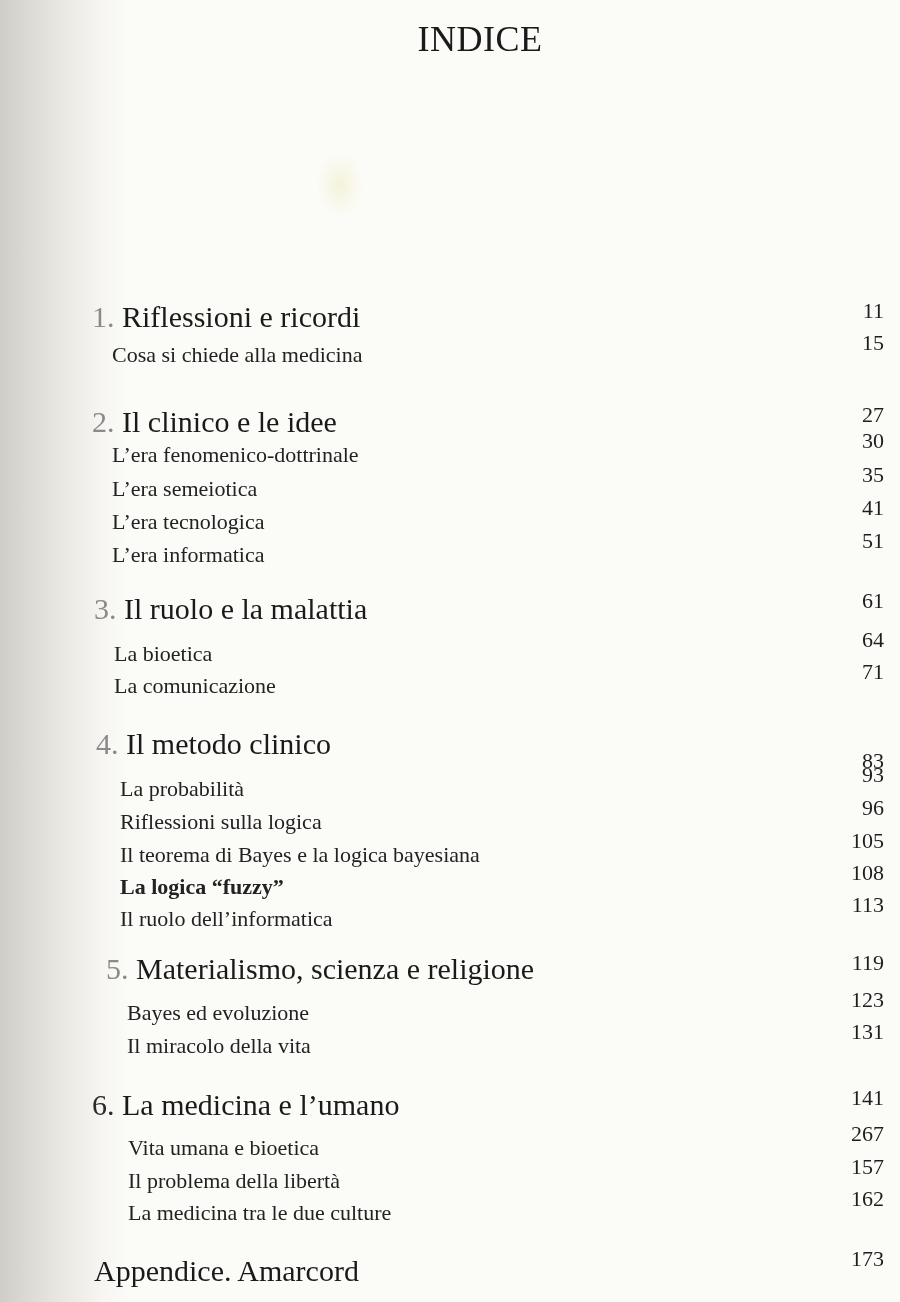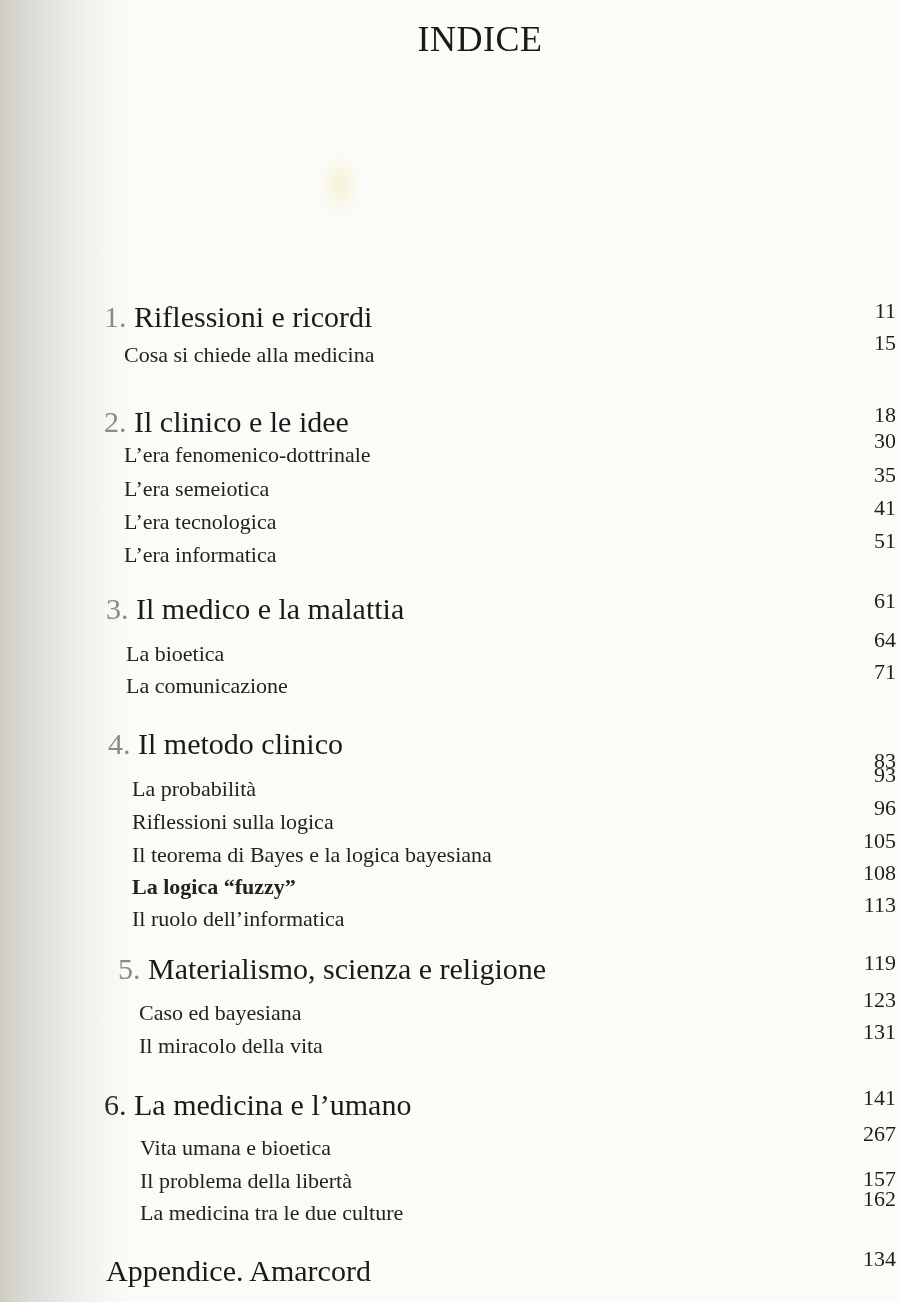--- a/index.html
+++ b/index.html
@@ -34,21 +34,21 @@
       left: 0;
       width: 960px;
       text-align: center;
       font-family: "Liberation Serif", "DejaVu Serif", serif;
       font-size: 36px;
       letter-spacing: 0.5px;
       color: #1a1a1a;
     }
     .toc {
       position: absolute;
-      left: 12px; top: 0;
+      left: 0; top: 0;
       width: 716px;
       height: 1302px;
     }
     .row {
       position: absolute;
       left: 0;
       width: 900px;
       font-family: "Liberation Serif", "DejaVu Serif", serif;
       white-space: nowrap;
     }
@@ -93,41 +93,41 @@
     <span class="label" style="left:92px;"><span class="num">1.</span> <span>Riflessioni e ricordi</span></span>
     <span class="page" style="top:-2px;">11</span>
   </div>
   <div class="row section" style="top:342px;">
     <span class="label" style="left:112px;">Cosa si chiede alla medicina</span>
     <span class="page" style="top:-12px;">15</span>
   </div>
 
   <div class="row chapter faded" style="top:405px;">
     <span class="label" style="left:92px;"><span class="num">2.</span> <span>Il clinico e le idee</span></span>
-    <span class="page" style="top:-3px;">18</span>
+    <span class="page" style="top:-3px;">27</span>
   </div>
   <div class="row section" style="top:442px;">
     <span class="label" style="left:112px;">L’era fenomenico-dottrinale</span>
     <span class="page" style="top:-14px;">30</span>
   </div>
   <div class="row section" style="top:476px;">
     <span class="label" style="left:112px;">L’era semeiotica</span>
     <span class="page" style="top:-14px;">35</span>
   </div>
   <div class="row section" style="top:509px;">
     <span class="label" style="left:112px;">L’era tecnologica</span>
     <span class="page" style="top:-14px;margin-left:32px;">41</span>
   </div>
   <div class="row section" style="top:542px;">
     <span class="label" style="left:112px;">L’era informatica</span>
     <span class="page" style="top:-14px;">51</span>
   </div>
 
   <div class="row chapter faded" style="top:592px;">
-    <span class="label" style="left:94px;"><span class="num">3.</span> <span>Il medico e la malattia</span></span>
+    <span class="label" style="left:94px;"><span class="num">3.</span> <span>Il ruolo e la malattia</span></span>
     <span class="page" style="top:-4px;">61</span>
   </div>
   <div class="row section" style="top:641px;">
     <span class="label" style="left:114px;">La bioetica</span>
     <span class="page" style="top:-14px;margin-left:37px;">64</span>
   </div>
   <div class="row section" style="top:673px;">
     <span class="label" style="left:114px;">La comunicazione</span>
     <span class="page" style="top:-14px;">71</span>
   </div>
@@ -155,43 +155,43 @@
   <div class="row section" style="top:906px;">
     <span class="label" style="left:120px;">Il ruolo dell’informatica</span>
     <span class="page" style="top:-14px;">113</span>
   </div>
 
   <div class="row chapter faded" style="top:952px;">
     <span class="label" style="left:106px;"><span class="num">5.</span> <span>Materialismo, scienza e religione</span></span>
     <span class="page" style="top:-2px;">119</span>
   </div>
   <div class="row section" style="top:1000px;">
-    <span class="label" style="left:127px;">Caso ed bayesiana</span>
+    <span class="label" style="left:127px;">Bayes ed evoluzione</span>
     <span class="page" style="top:-13px;">123</span>
   </div>
   <div class="row section" style="top:1033px;">
     <span class="label" style="left:127px;">Il miracolo della vita</span>
     <span class="page" style="top:-14px;">131</span>
   </div>
 
   <div class="row chapter" style="top:1088px;">
     <span class="label" style="left:92px;"><span class="num">6.</span> <span>La medicina e l’umano</span></span>
     <span class="page" style="top:-3px;">141</span>
   </div>
   <div class="row section" style="top:1135px;">
     <span class="label" style="left:128px;">Vita umana e bioetica</span>
     <span class="page" style="top:-14px;">267</span>
   </div>
   <div class="row section" style="top:1168px;">
     <span class="label" style="left:128px;">Il problema della libertà</span>
-    <span class="page" style="top:-14px;margin-top:12px;">157</span>
+    <span class="page" style="top:-14px;">157</span>
   </div>
   <div class="row section" style="top:1200px;">
     <span class="label" style="left:128px;">La medicina tra le due culture</span>
     <span class="page" style="top:-14px;">162</span>
   </div>
 
   <div class="row chapter" style="top:1254px;">
     <span class="label" style="left:94px;">Appendice. Amarcord</span>
-    <span class="page" style="top:-8px;">134</span>
+    <span class="page" style="top:-8px;">173</span>
   </div>
 
 </div>
 
 </body></html>

